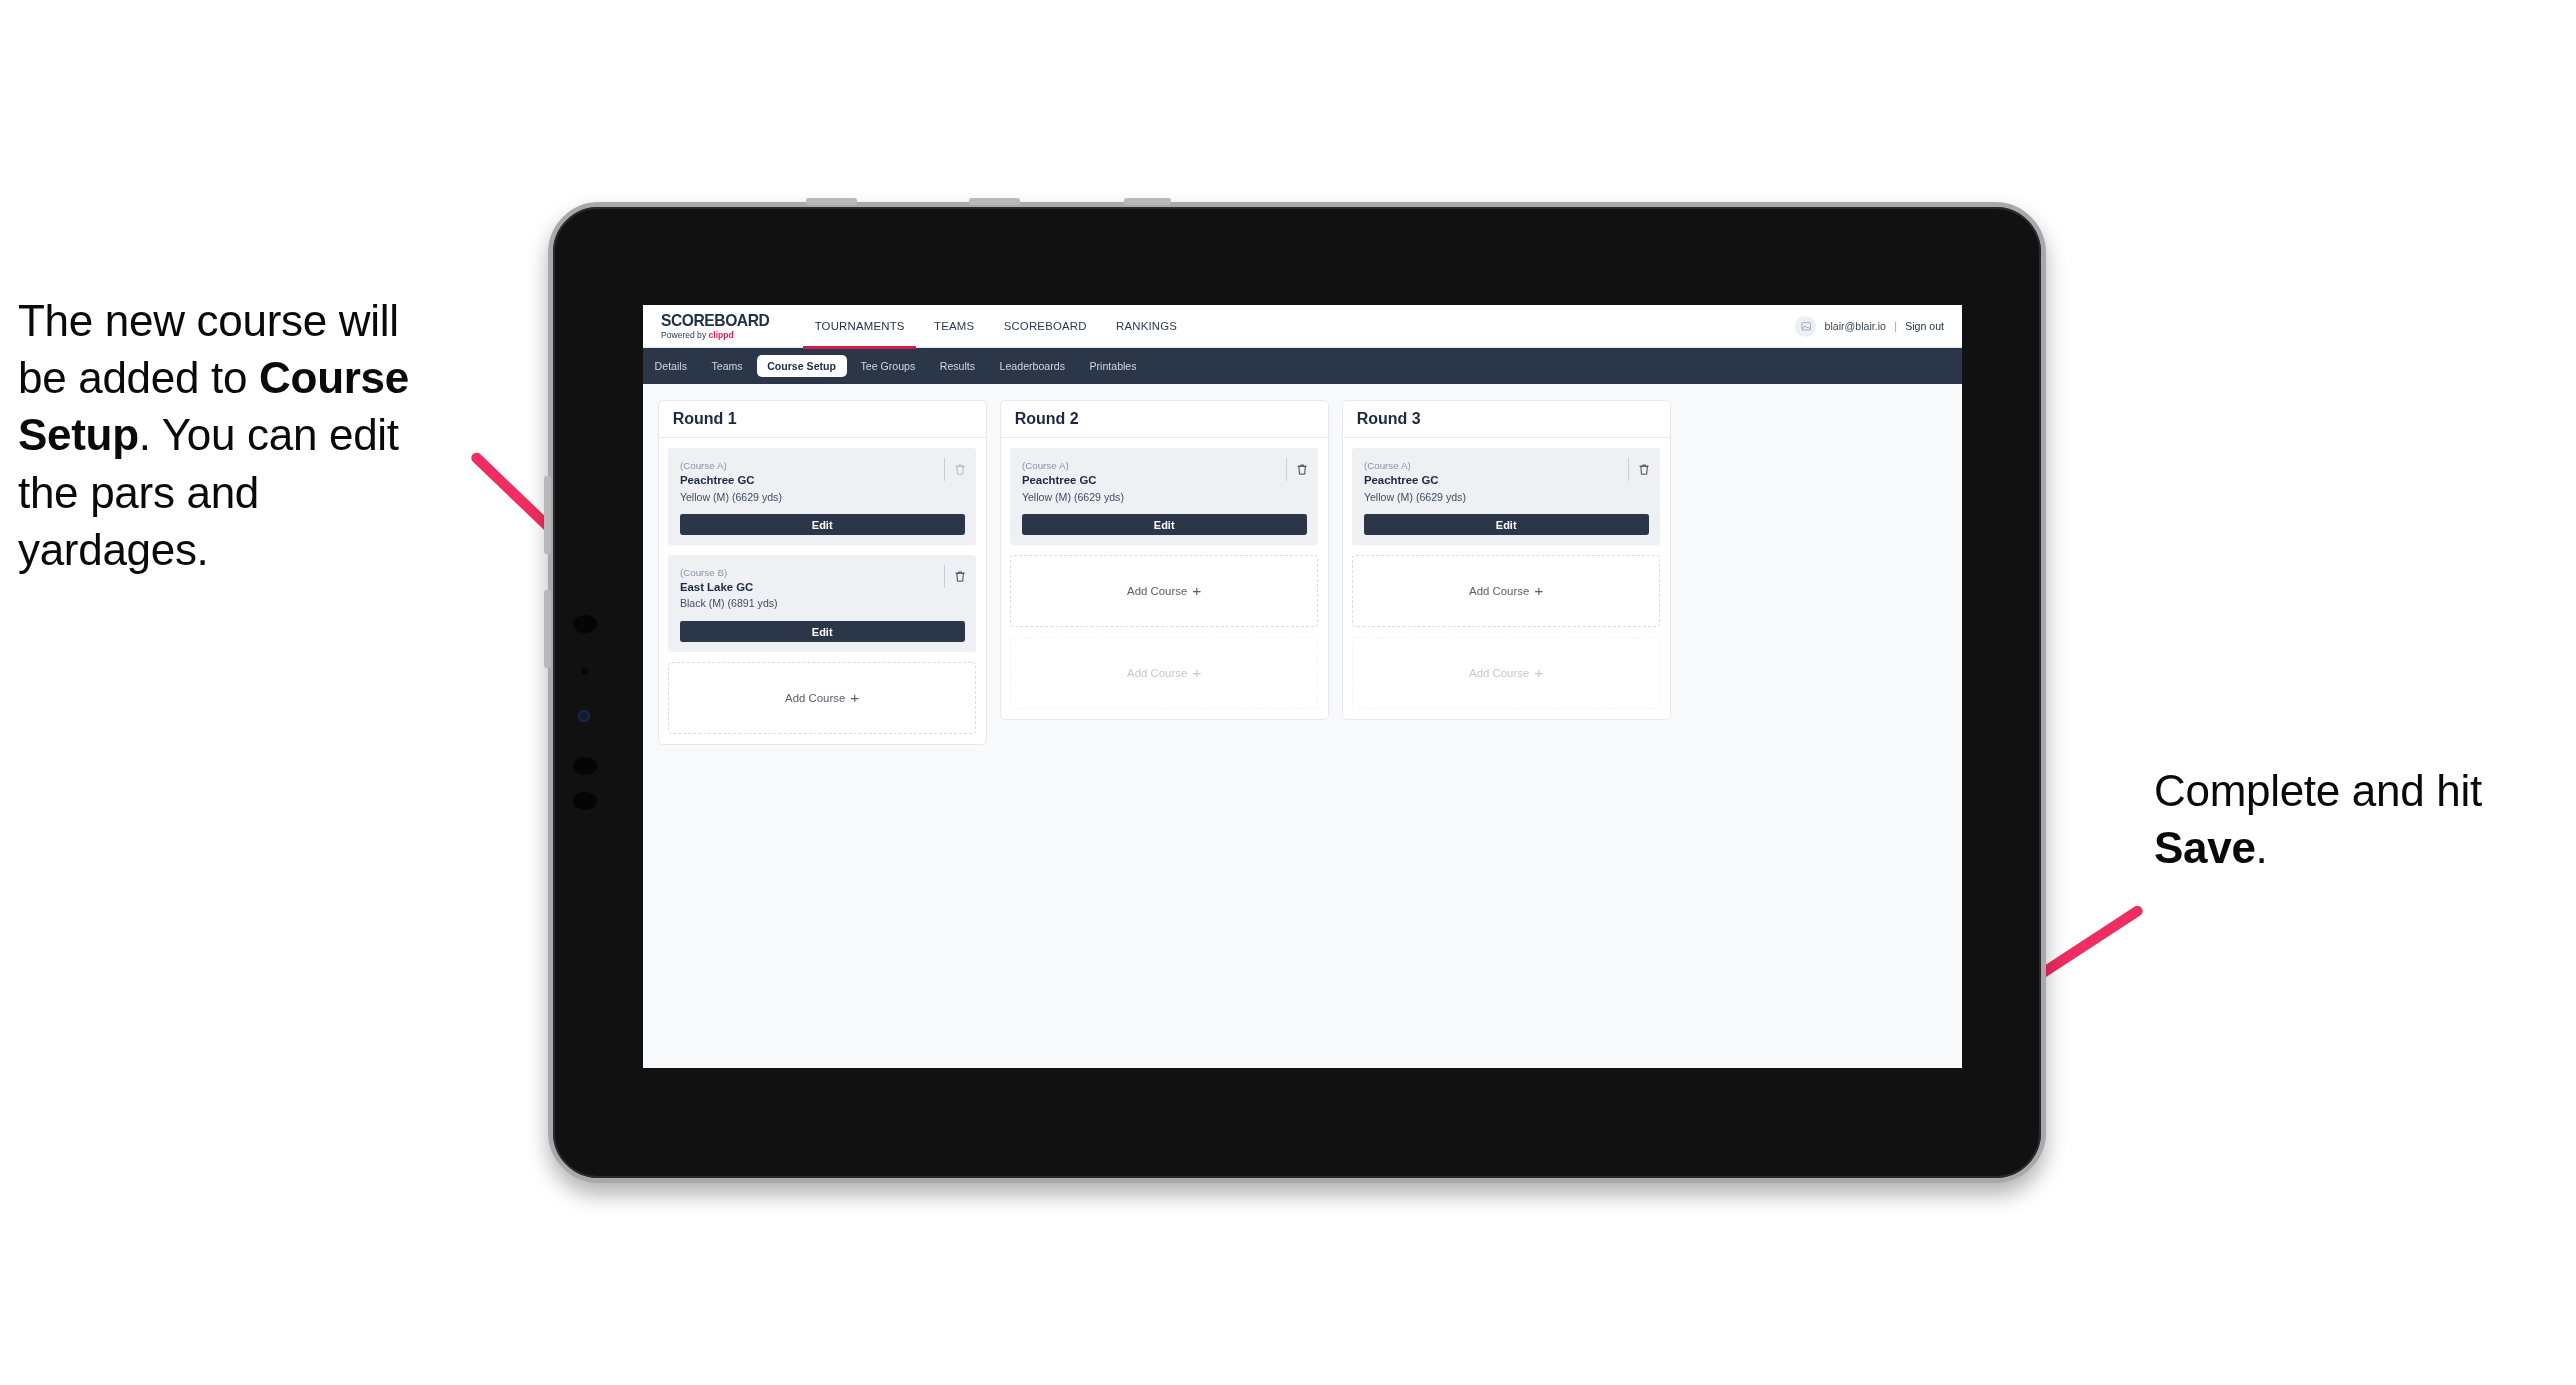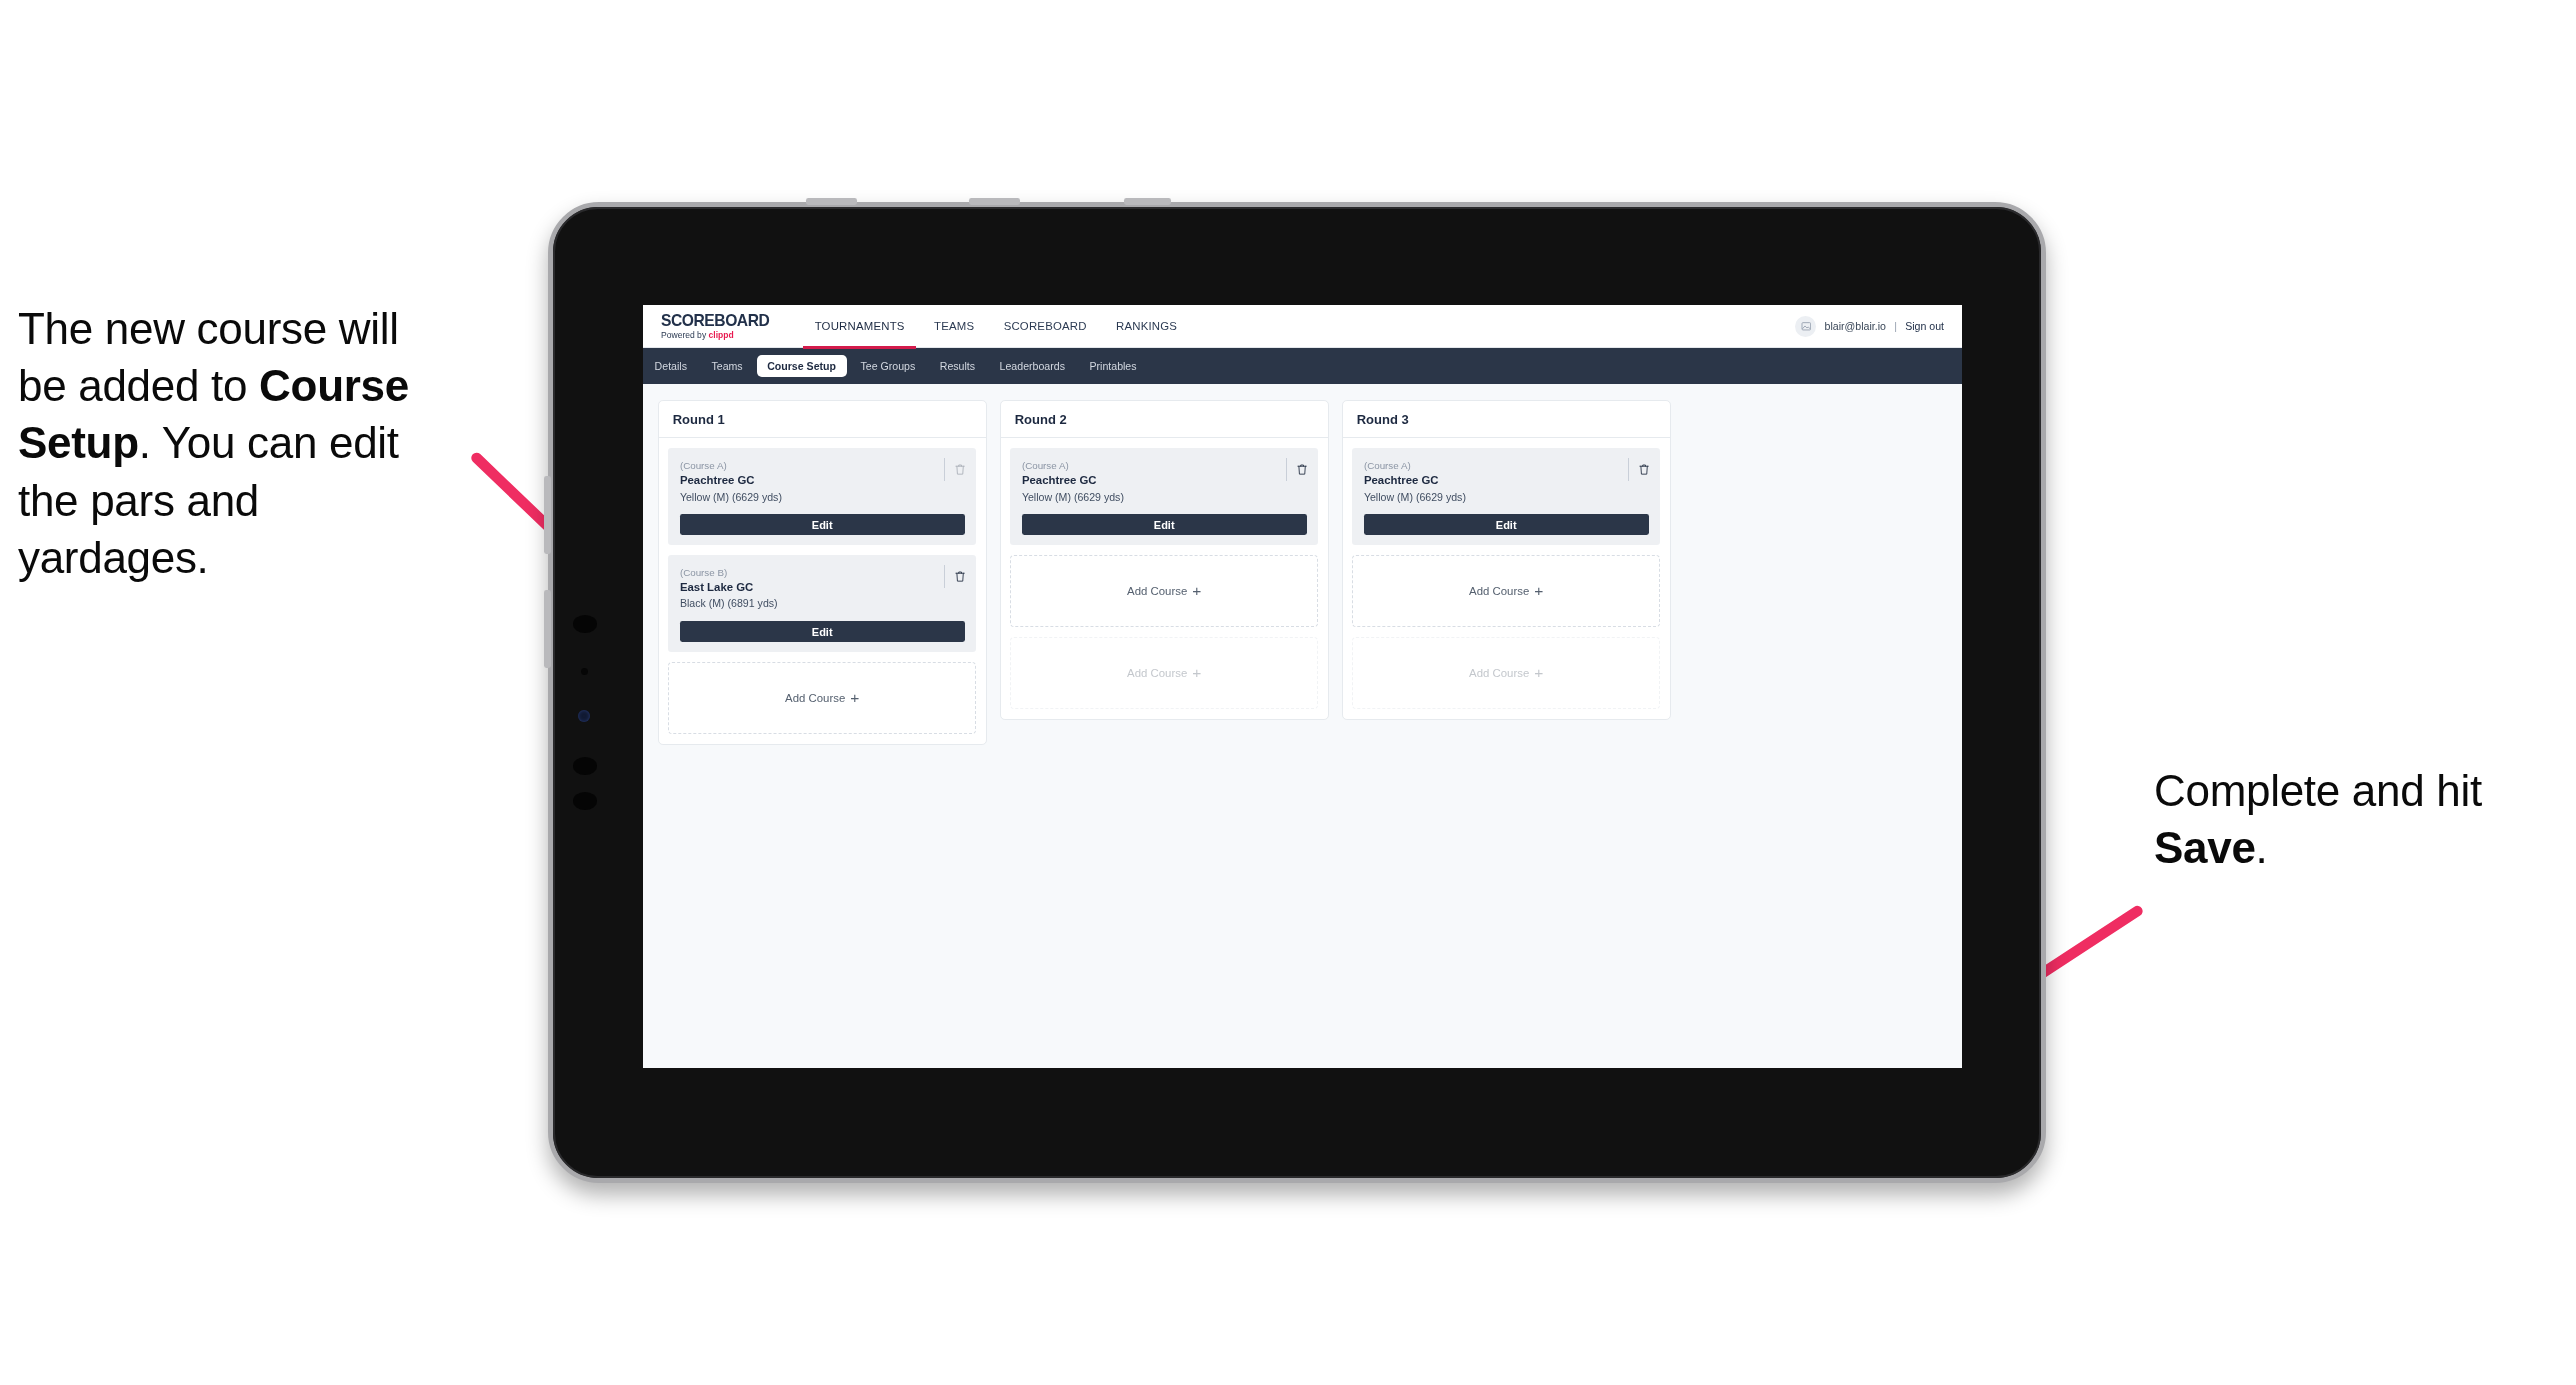--- a/index.html
+++ b/index.html
@@ -14,21 +14,21 @@
   
   .annot {
     position: absolute;
     color: #0a0a0a;
     font-size: 44px;
     line-height: 1.30;
     letter-spacing: -0.3px;
     font-weight: 400;
   }
   .annot b { font-weight: 700; }
-  #annot-left  { left: 18px;  top: 300px;  width: 416px; }
+  #annot-left  { left: 18px;  top: 292px;  width: 416px; }
   #annot-right { left: 2154px; top: 762px; width: 408px; }
 
   .arrow { position: absolute; overflow: visible; }
   #arrow-left  { left: 457px;  top: 440px;  width: 212px; height: 212px; }
   #arrow-right { left: 1948px; top: 893px; width: 204px; height: 139px; }
 
   
   #tablet {
     position: absolute;
     left: 548px; top: 202px;
@@ -156,21 +156,21 @@
   }
   .round-col {
     width: 329px; background: #ffffff;
     border: 1.2px solid #e6eaee; border-radius: 4.9px;
     display: flex; flex-direction: column;
   }
   .round-head {
     height: 37px; display: flex; align-items: center;
     padding: 0 14px; border-bottom: 1.2px solid #e6eaee;
   }
-  .round-title { font-size: 13px; font-weight: 600; color: #1d2940; }
+  .round-title { font-size: 16px; font-weight: 600; color: #1d2940; }
   .round-body { padding: 9.8px; display: flex; flex-direction: column; gap: 9.8px; }
 
   .course-card {
     background: #eef0f3; border-radius: 3.3px; padding: 10.6px 11.4px 9.8px 11.4px;
     position: relative;
   }
   .course-label { font-size: 9.8px; color: #8b95a4; line-height: 1.4; }
   .course-name  { font-size: 11.4px; font-weight: 700; color: #1d2940; line-height: 1.5; }
   .course-tee   { font-size: 10.6px; color: #414e62; line-height: 1.5; }
   .card-actions {

